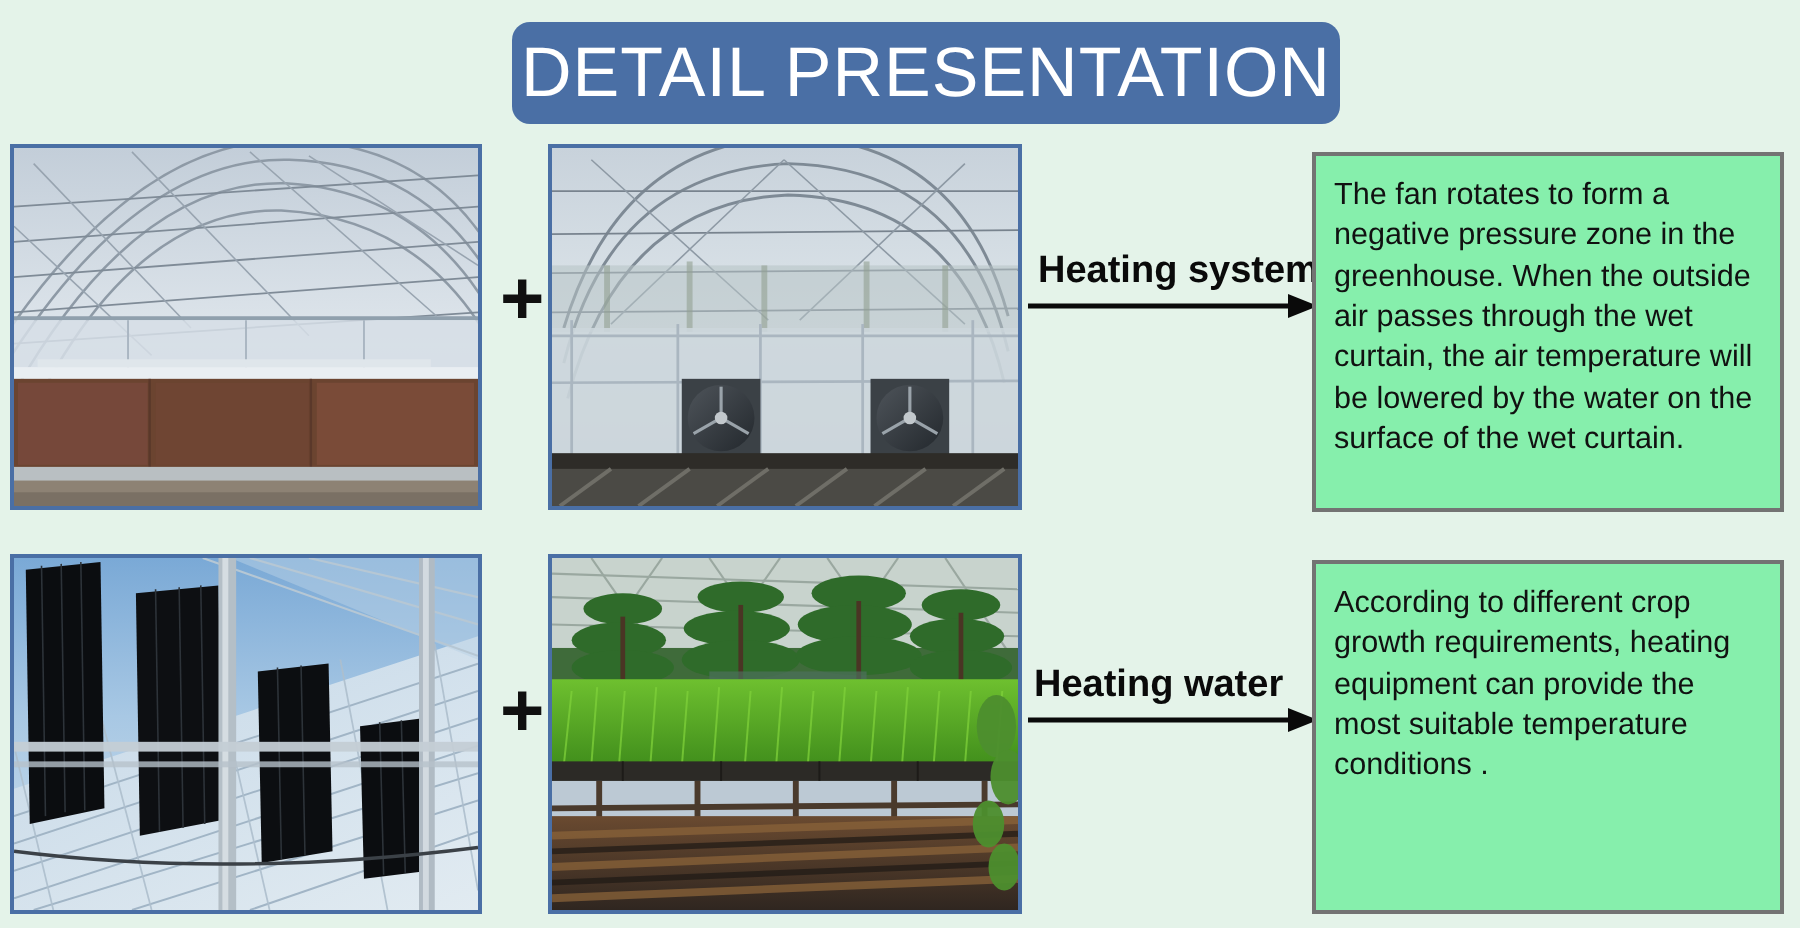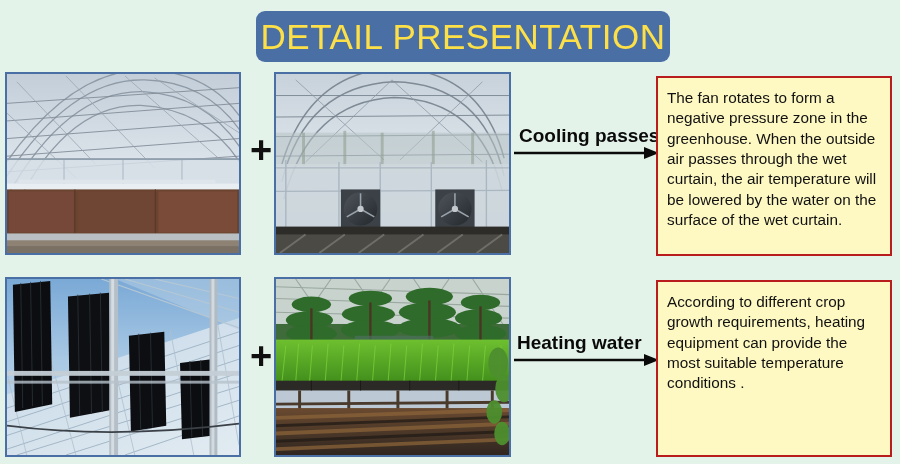--- a/index.html
+++ b/index.html
@@ -23,21 +23,21 @@
     width: 414px;
     height: 51px;
     background: #4a6fa5;
     border-radius: 9px;
     display: flex;
     align-items: center;
     justify-content: center;
     box-sizing: border-box;
   }
   .title-banner .title-text {
-    color: #fde047;
+    color: #ffffff;
     font-size: 35px;
     letter-spacing: 0.5px;
     font-weight: 400;
     line-height: 1;
     white-space: nowrap;
   }
 
   
   .photo {
     position: absolute;
@@ -80,22 +80,22 @@
   .flow-arrow {
     position: absolute;
     height: 16px;
   }
   #arrow-cooling { left: 513px; top: 145px; width: 146px; }
   #arrow-heating { left: 513px; top: 352px; width: 146px; }
 
   
   .desc-box {
     position: absolute;
-    border: 2px solid #b91c1c;
-    background: #fef9c3;
+    border: 2px solid #737373;
+    background: #86efac;
     box-sizing: border-box;
     padding: 10px 9px 8px 9px;
   }
   #desc-cooling { left: 656px; top: 76px;  width: 236px; height: 180px; }
   #desc-heating { left: 656px; top: 280px; width: 236px; height: 177px; }
 
   .desc-text {
     font-size: 15.3px;
     line-height: 1.33;
     color: #111111;
@@ -250,21 +250,21 @@
       <path d="M4 183 L30 164"></path>
         <path d="M44 183 L70 164"></path>
       <path d="M84 183 L110 164"></path>
         <path d="M124 183 L150 164"></path>
       <path d="M164 183 L190 164"></path>
         <path d="M204 183 L230 164"></path>
     </g>
   </svg>
 </div>
 
-<span class="flow-label" id="label-cooling">Cooling passes</span>
+<span class="flow-label" id="label-cooling">Heating system</span>
 <svg class="flow-arrow" id="arrow-cooling" viewBox="0 0 146 16" aria-hidden="true">
   <line x1="1" y1="8" x2="136" y2="8" stroke="#0a0a0a" stroke-width="2.4"></line>
   <polygon points="146,8 131,2 131,14" fill="#0a0a0a"></polygon>
 </svg>
 
 <div class="desc-box" id="desc-cooling">
   <p class="desc-text">The fan rotates to form a negative pressure zone in the greenhouse. When the outside air passes through the wet curtain, the air temperature will be lowered by the water on the surface of the wet curtain.</p>
 </div>
 
 <div class="photo" id="photo-solar-panels">

